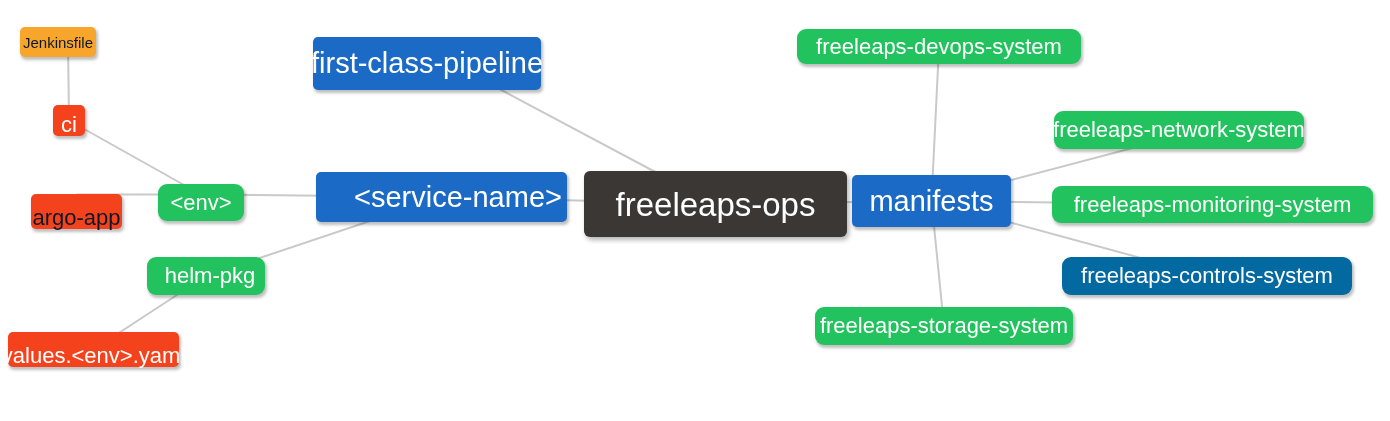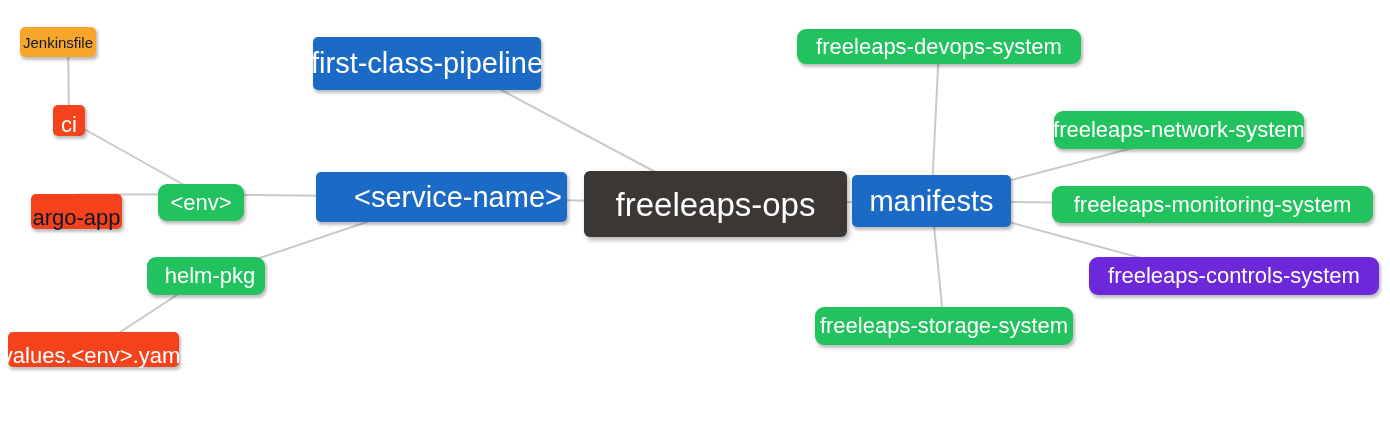--- a/index.html
+++ b/index.html
@@ -83,21 +83,21 @@
       </div>
       <div class="node d2" style="left: 797px; top: 29px; width: 284px; height: 35px; background: rgb(34, 195, 94); color: rgb(255, 255, 255);">
         <span>freeleaps-devops-system</span>
       </div>
       <div class="node d2" style="left: 1054px; top: 111px; width: 250px; height: 38px; background: rgb(34, 195, 94); color: rgb(255, 255, 255);">
         <span>freeleaps-network-system</span>
       </div>
       <div class="node d2" style="left: 1052px; top: 186px; width: 321px; height: 37px; background: rgb(34, 195, 94); color: rgb(255, 255, 255);">
         <span>freeleaps-monitoring-system</span>
       </div>
-      <div class="node d2" style="left: 1062px; top: 257px; width: 290px; height: 38px; background: #6d28d9; color: rgb(255, 255, 255); margin-left: 27px;">
+      <div class="node d2" style="left: 1062px; top: 257px; width: 290px; height: 38px; background: #0369a1; color: rgb(255, 255, 255);">
         <span>freeleaps-controls-system</span>
       </div>
       <div class="node d2" style="left: 815px; top: 307px; width: 258px; height: 38px; background: rgb(34, 195, 94); color: rgb(255, 255, 255);">
         <span>freeleaps-storage-system</span>
       </div>
       <div class="node d3" style="left: 53px; top: 105px; width: 32px; height: 31px; background: rgb(244, 67, 28); color: rgb(255, 255, 255);">
         <span>ci</span>
       </div>
       <div class="node d3" style="left: 31px; top: 177px; width: 91px; height: 35px; background: rgb(244, 67, 28); color: #0f172a; margin-top: 17px;">
         <span>argo-app</span>

